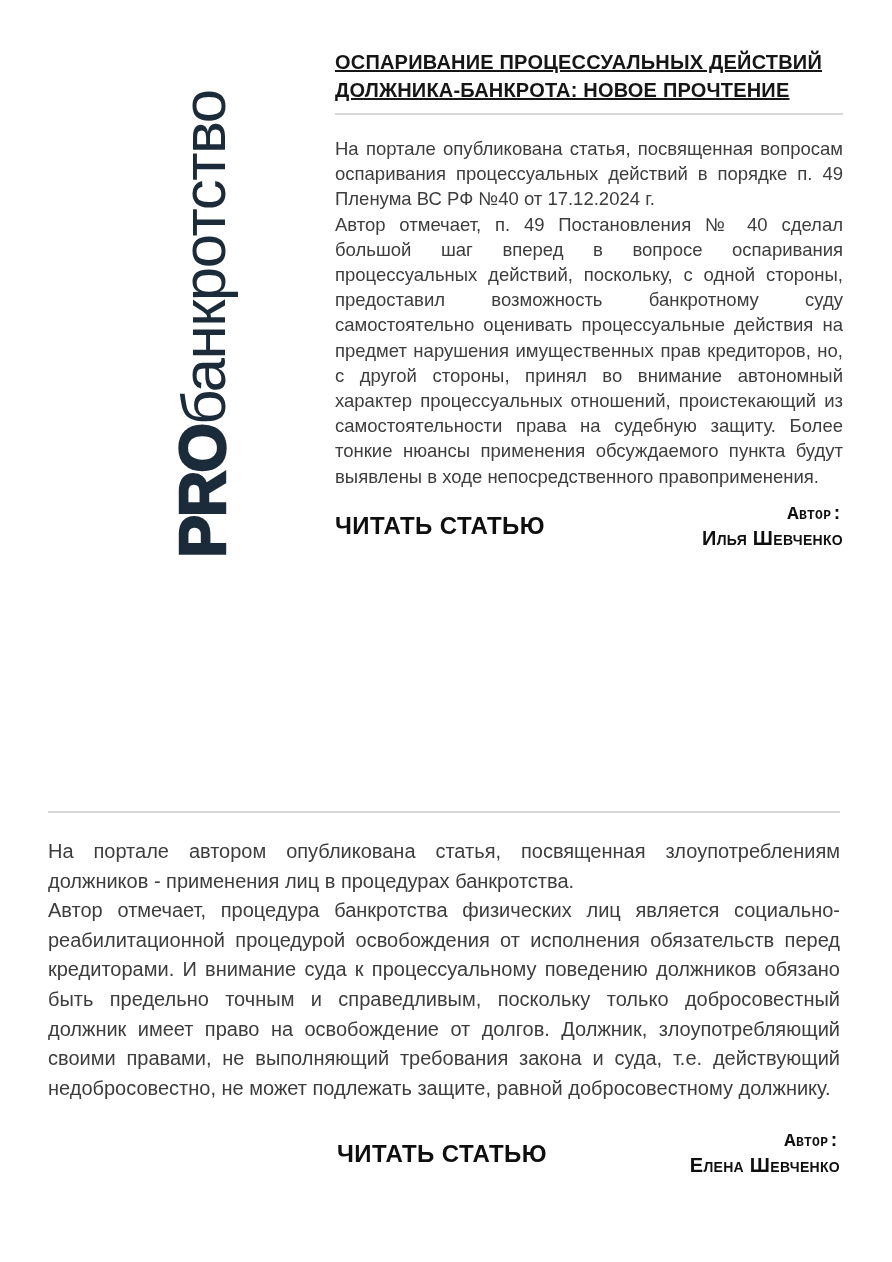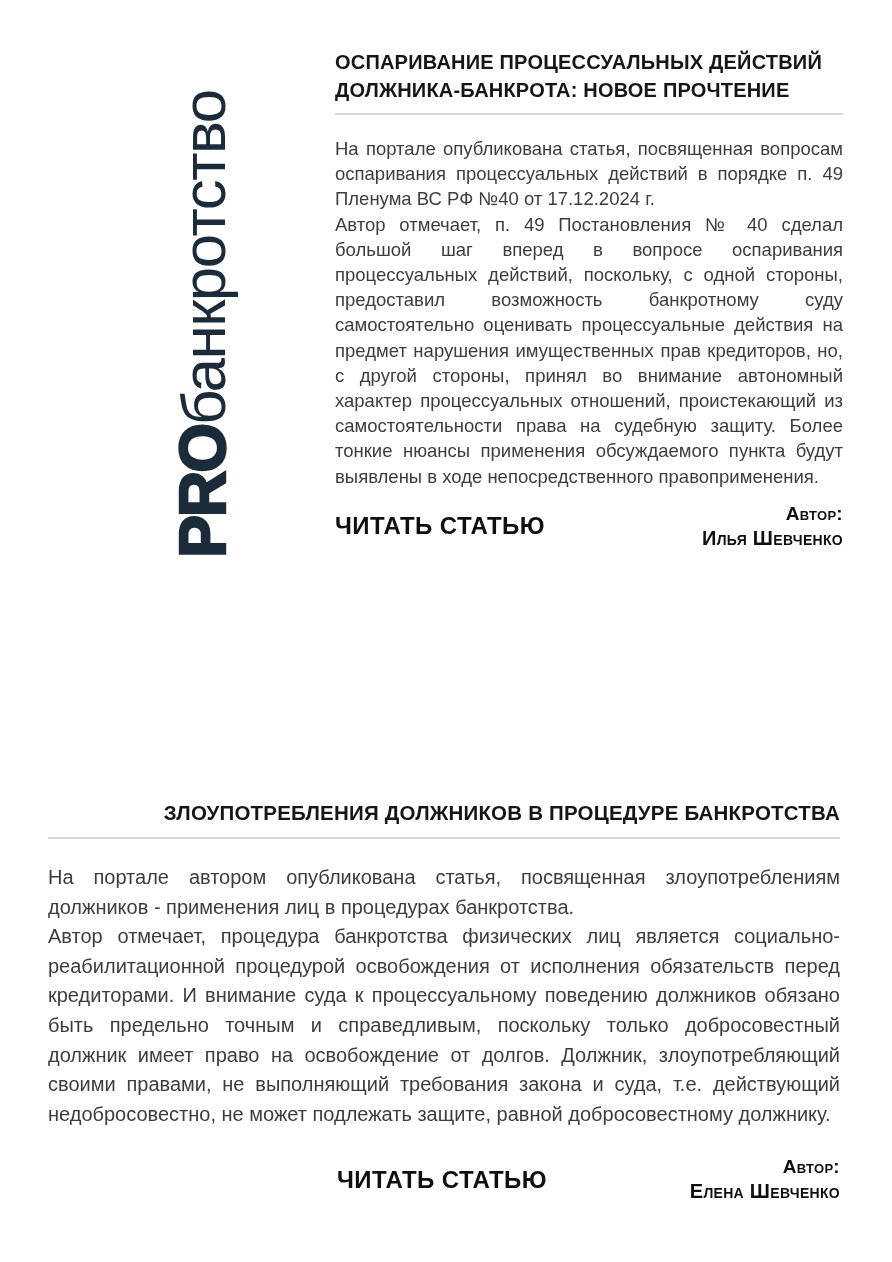--- a/index.html
+++ b/index.html
@@ -41,20 +41,21 @@
     font-weight: normal;
     letter-spacing: -1.5px;
   }
 
   
   .article-title {
     font-weight: bold;
     color: var(--title);
     letter-spacing: 0.2px;
     white-space: pre-line;
+    text-decoration: underline;
   }
   .rule {
     height: 2px;
     background: var(--rule);
   }
   .article-body {
     text-align: justify;
     color: var(--body);
   }
   .article-footer {
@@ -69,20 +70,21 @@
     color: var(--link);
     text-decoration: none;
     cursor: pointer;
   }
   .author-block { text-align: right; line-height: 1.2; color: #0f0f0f; }
   .author-label {
     font-weight: bold;
     font-variant: small-caps;
     font-size: 19px;
     letter-spacing: 0.3px;
+    font-family: Liberation Mono, monospace;
   }
   .author-name {
     font-variant: small-caps;
     font-weight: 600;
     font-size: 20px;
     letter-spacing: 0.3px;
   }
 
   
   .article-1 {
@@ -136,21 +138,20 @@
     <div class="article-footer">
       <a class="read-link">ЧИТАТЬ СТАТЬЮ</a>
       <div class="author-block">
         <div class="author-label">Автор:</div>
         <div class="author-name">Илья Шевченко</div>
       </div>
     </div>
   </section>
 
   <section class="article-2">
-    <h2 class="article-title">ЗЛОУПОТРЕБЛЕНИЯ ДОЛЖНИКОВ В ПРОЦЕДУРЕ БАНКРОТСТВА</h2>
     <div class="rule"></div>
     <div class="article-body">
       <p>На портале автором опубликована статья, посвященная злоупотреблениям должников - применения лиц в процедурах банкротства.</p>
       <p>Автор отмечает, процедура банкротства физических лиц является социально-реабилитационной процедурой освобождения от исполнения обязательств перед кредиторами. И внимание суда к процессуальному поведению должников обязано быть предельно точным и справедливым, поскольку только добросовестный должник имеет право на освобождение от долгов. Должник, злоупотребляющий своими правами, не выполняющий требования закона и суда, т.е. действующий недобросовестно, не может подлежать защите, равной добросовестному должнику.</p>
     </div>
     <div class="article-footer">
       <a class="read-link">ЧИТАТЬ СТАТЬЮ</a>
       <div class="author-block">
         <div class="author-label">Автор:</div>
         <div class="author-name">Елена Шевченко</div>

